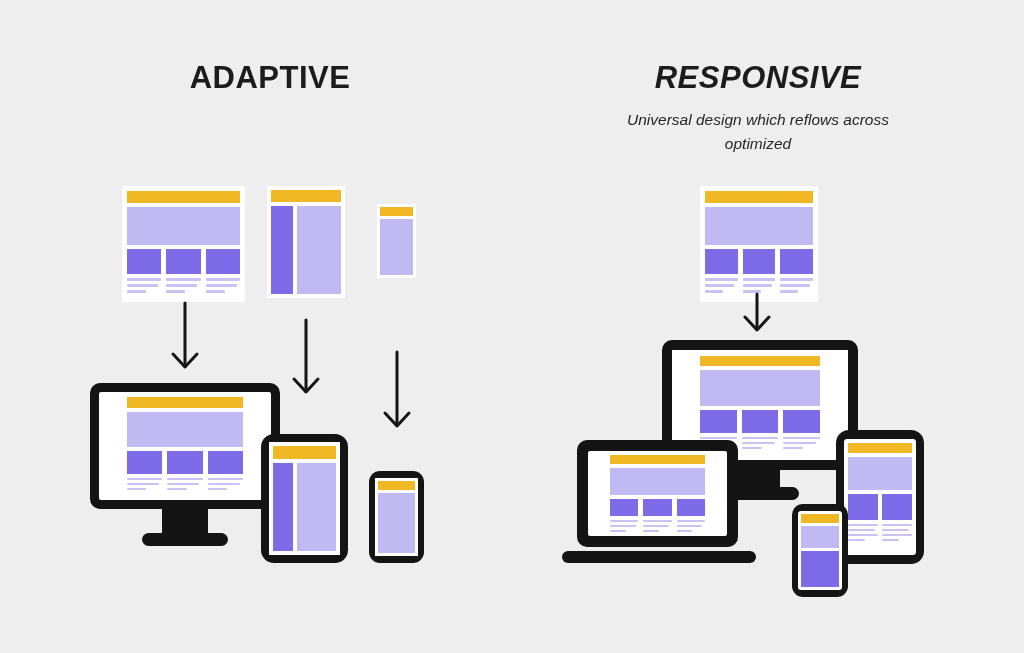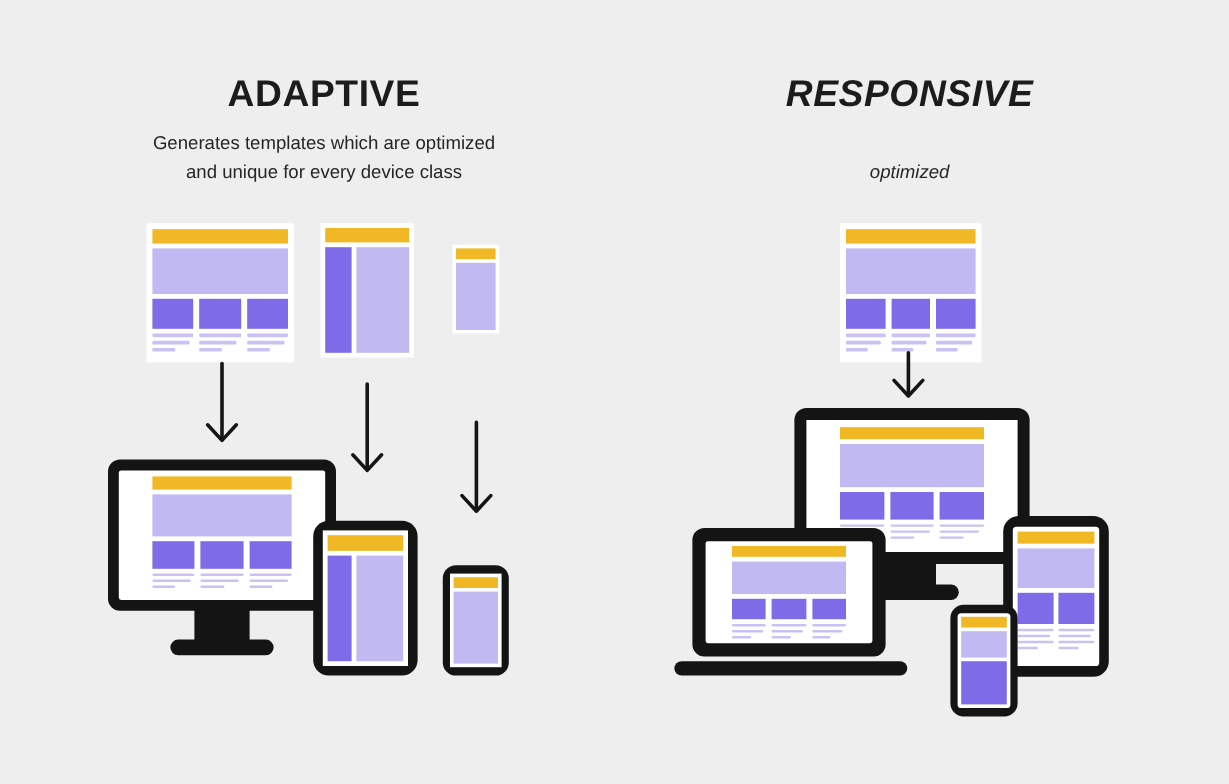--- a/index.html
+++ b/index.html
@@ -102,21 +102,21 @@
 
   .arrows{position:absolute;left:0;top:0;width:1024px;height:653px;pointer-events:none;}
 </style>
 </head>
 <body>
 
 <div class="canvas">
 
   <section>
     <h1 class="panel-title t-left">ADAPTIVE</h1>
-    <p class="panel-sub t-left"><span>Generates templates which are optimized</span><br><span>and unique for every device class</span></p>
+    <p class="panel-sub t-left"><br></p>
 
     <div class="tpl tpl-desktop" style="left:122px;top:186px;width:123px;height:116px;">
       <div class="bar"></div>
       <div class="hero"></div>
       <div class="cols">
         <div class="col">
             <div class="box"></div>
             <div class="line l1"></div>
             <div class="line l2"></div>
             <div class="line l3"></div>
@@ -199,21 +199,21 @@
         <div class="tpl-mob">
           <div class="bar"></div>
           <div class="body"></div>
         </div>
       </div>
     </div>
   </section>
 
   <section>
     <h1 class="panel-title t-right">RESPONSIVE</h1>
-    <p class="panel-sub t-right"><br><span>optimized</span></p>
+    <p class="panel-sub t-right"><span>Universal design which reflows across</span><br><span>optimized</span></p>
 
     <div class="tpl tpl-desktop" style="left:700px;top:186px;width:118px;height:116px;">
       <div class="bar"></div>
       <div class="hero"></div>
       <div class="cols">
         <div class="col">
             <div class="box"></div>
             <div class="line l1"></div>
             <div class="line l2"></div>
             <div class="line l3"></div>

